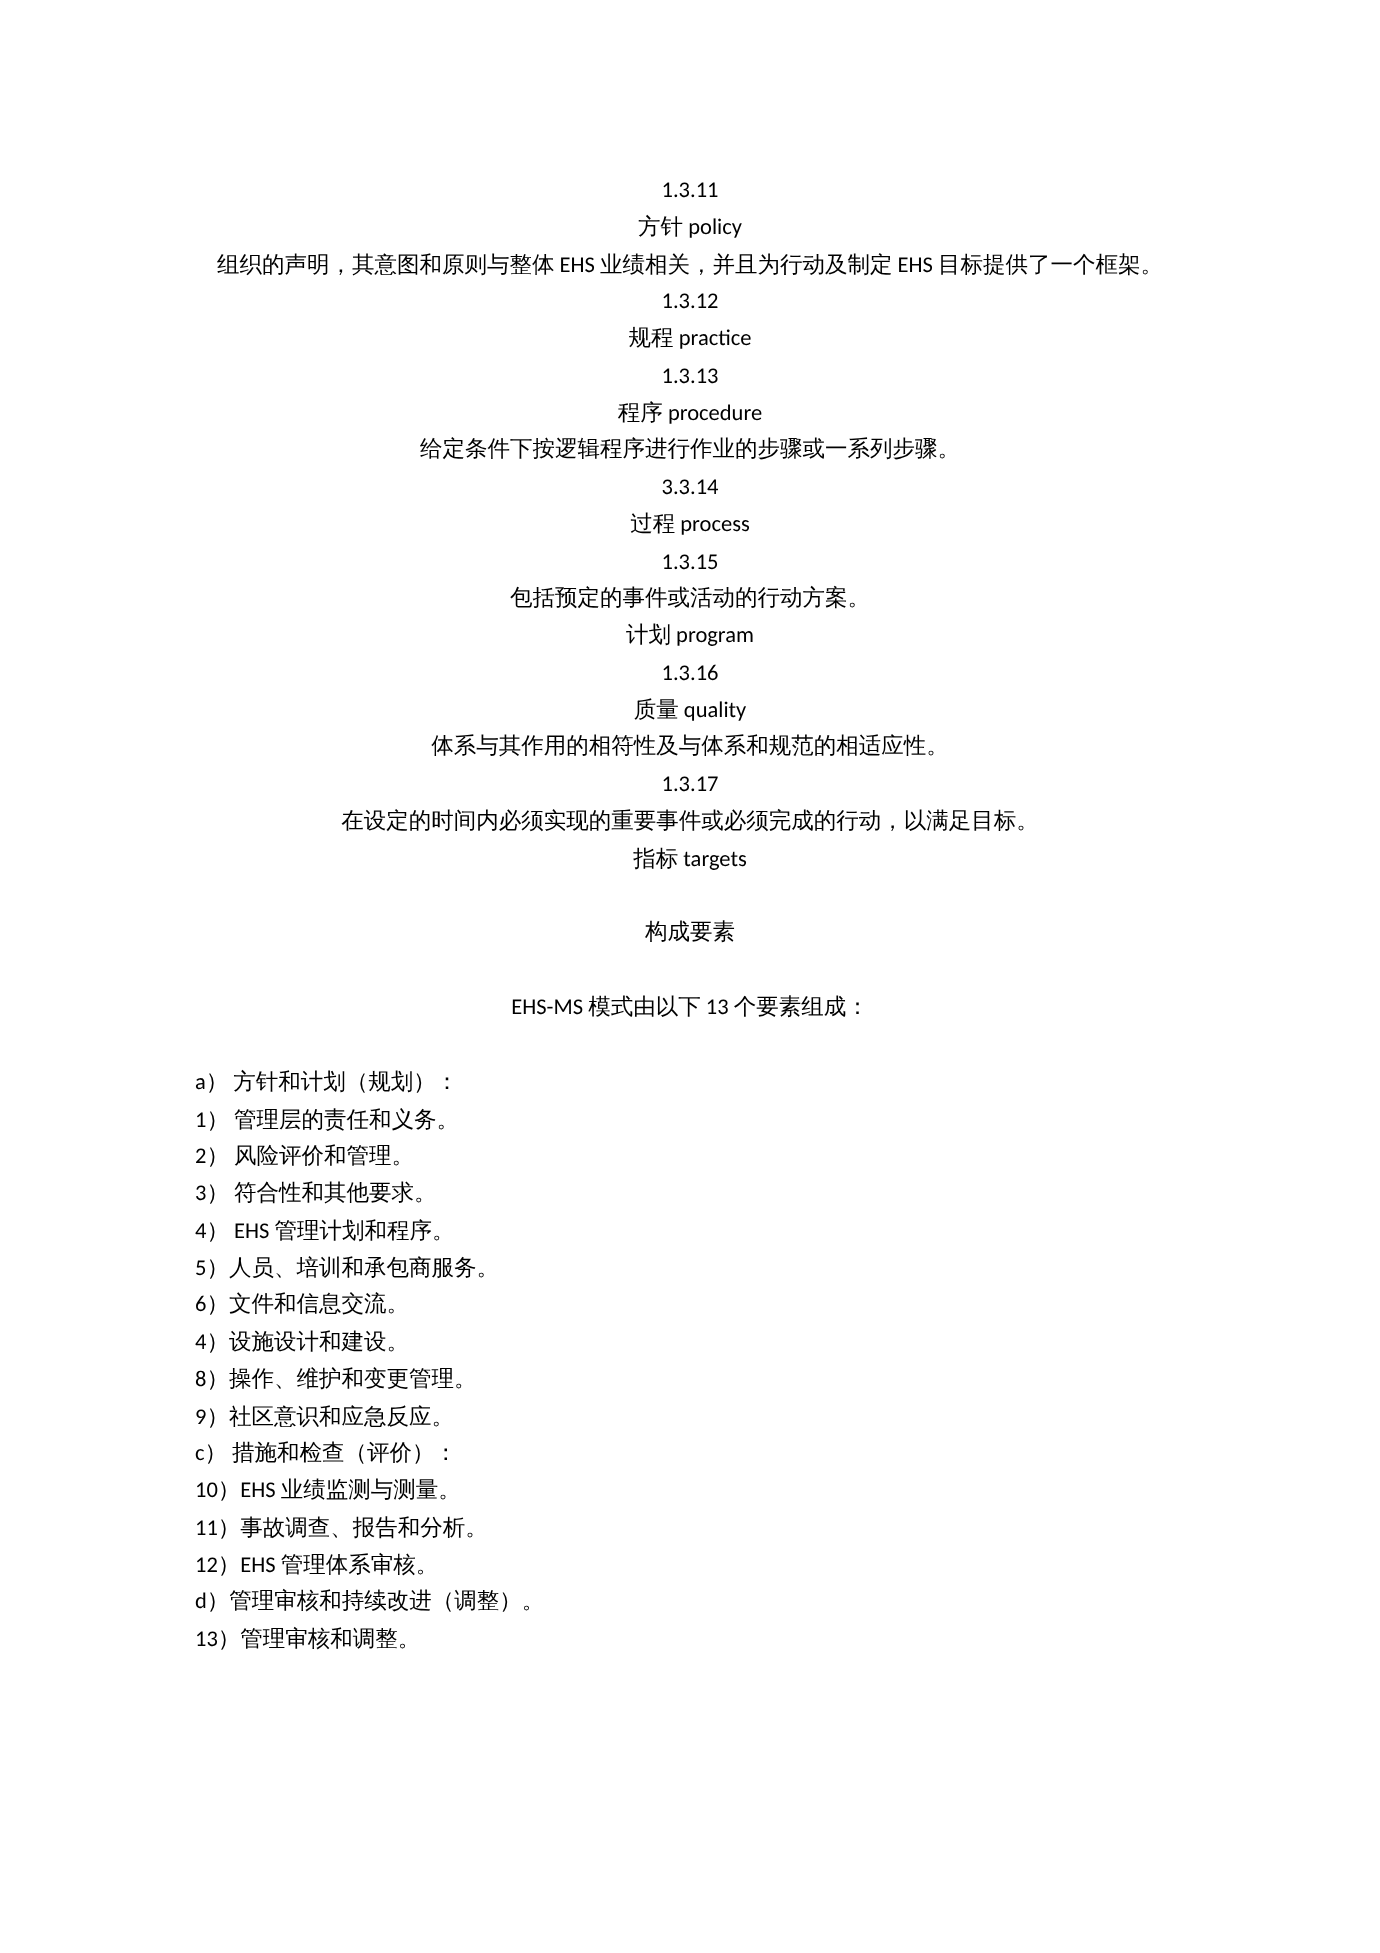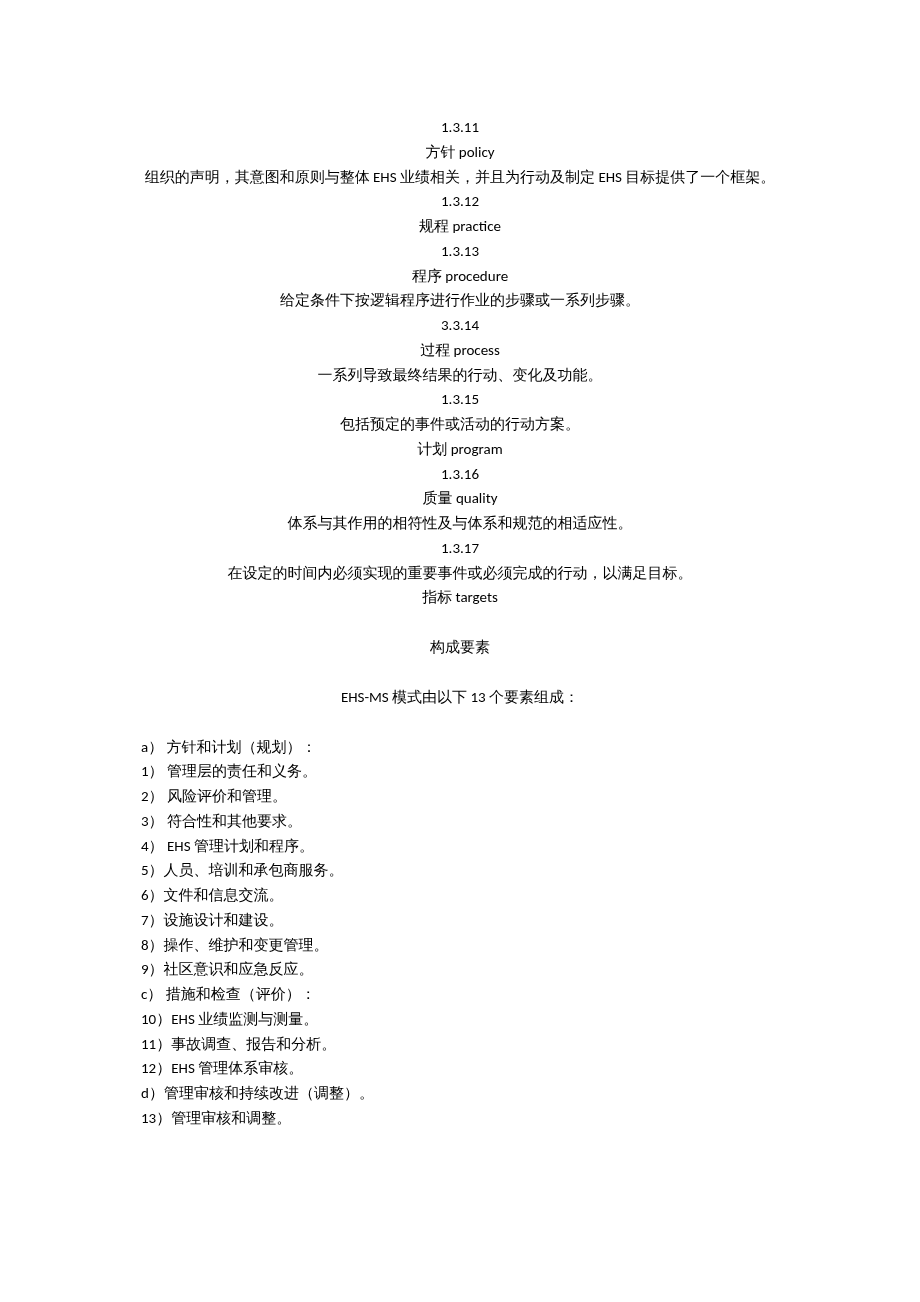--- a/index.html
+++ b/index.html
@@ -19,21 +19,20 @@
     }
     .line {
       display: block;
       text-align: center;
     }
     .section-gap {
       height: 25px;
     }
     .list-item {
       display: block;
-      margin-left: 11px;
     }
   </style>
 </head>
 <body>
 
 <div>
 
   <div>
     <span class="line">1.3.11</span>
     <span class="line"><span>方针</span>  <span>policy</span></span>
@@ -47,21 +46,20 @@
 
   <div>
     <span class="line">1.3.13</span>
     <span class="line"><span>程序</span>  <span>procedure</span></span>
     <span class="line">给定条件下按逻辑程序进行作业的步骤或一系列步骤。</span>
   </div>
 
   <div>
     <span class="line">3.3.14</span>
     <span class="line"><span>过程</span>  <span>process</span></span>
-    <span class="line">一系列导致最终结果的行动、变化及功能。</span>
   </div>
 
   <div>
     <span class="line">1.3.15</span>
     <span class="line">包括预定的事件或活动的行动方案。</span>
     <span class="line"><span>计划</span>  <span>program</span></span>
   </div>
 
   <div>
     <span class="line">1.3.16</span>
@@ -86,21 +84,21 @@
   <div class="section-gap"></div>
 
   <div>
     <span class="list-item">a）  方针和计划（规划）：</span>
     <span class="list-item">1）  管理层的责任和义务。</span>
     <span class="list-item">2）  风险评价和管理。</span>
     <span class="list-item">3）  符合性和其他要求。</span>
     <span class="list-item">4）  EHS 管理计划和程序。</span>
     <span class="list-item">5）人员、培训和承包商服务。</span>
     <span class="list-item">6）文件和信息交流。</span>
-    <span class="list-item">7）设施设计和建设。</span>
+    <span class="list-item">4）设施设计和建设。</span>
     <span class="list-item">8）操作、维护和变更管理。</span>
     <span class="list-item">9）社区意识和应急反应。</span>
     <span class="list-item">c）  措施和检查（评价）：</span>
     <span class="list-item">10）EHS 业绩监测与测量。</span>
     <span class="list-item">11）事故调查、报告和分析。</span>
     <span class="list-item">12）EHS 管理体系审核。</span>
     <span class="list-item">d）管理审核和持续改进（调整）。</span>
     <span class="list-item">13）管理审核和调整。</span>
   </div>
 

